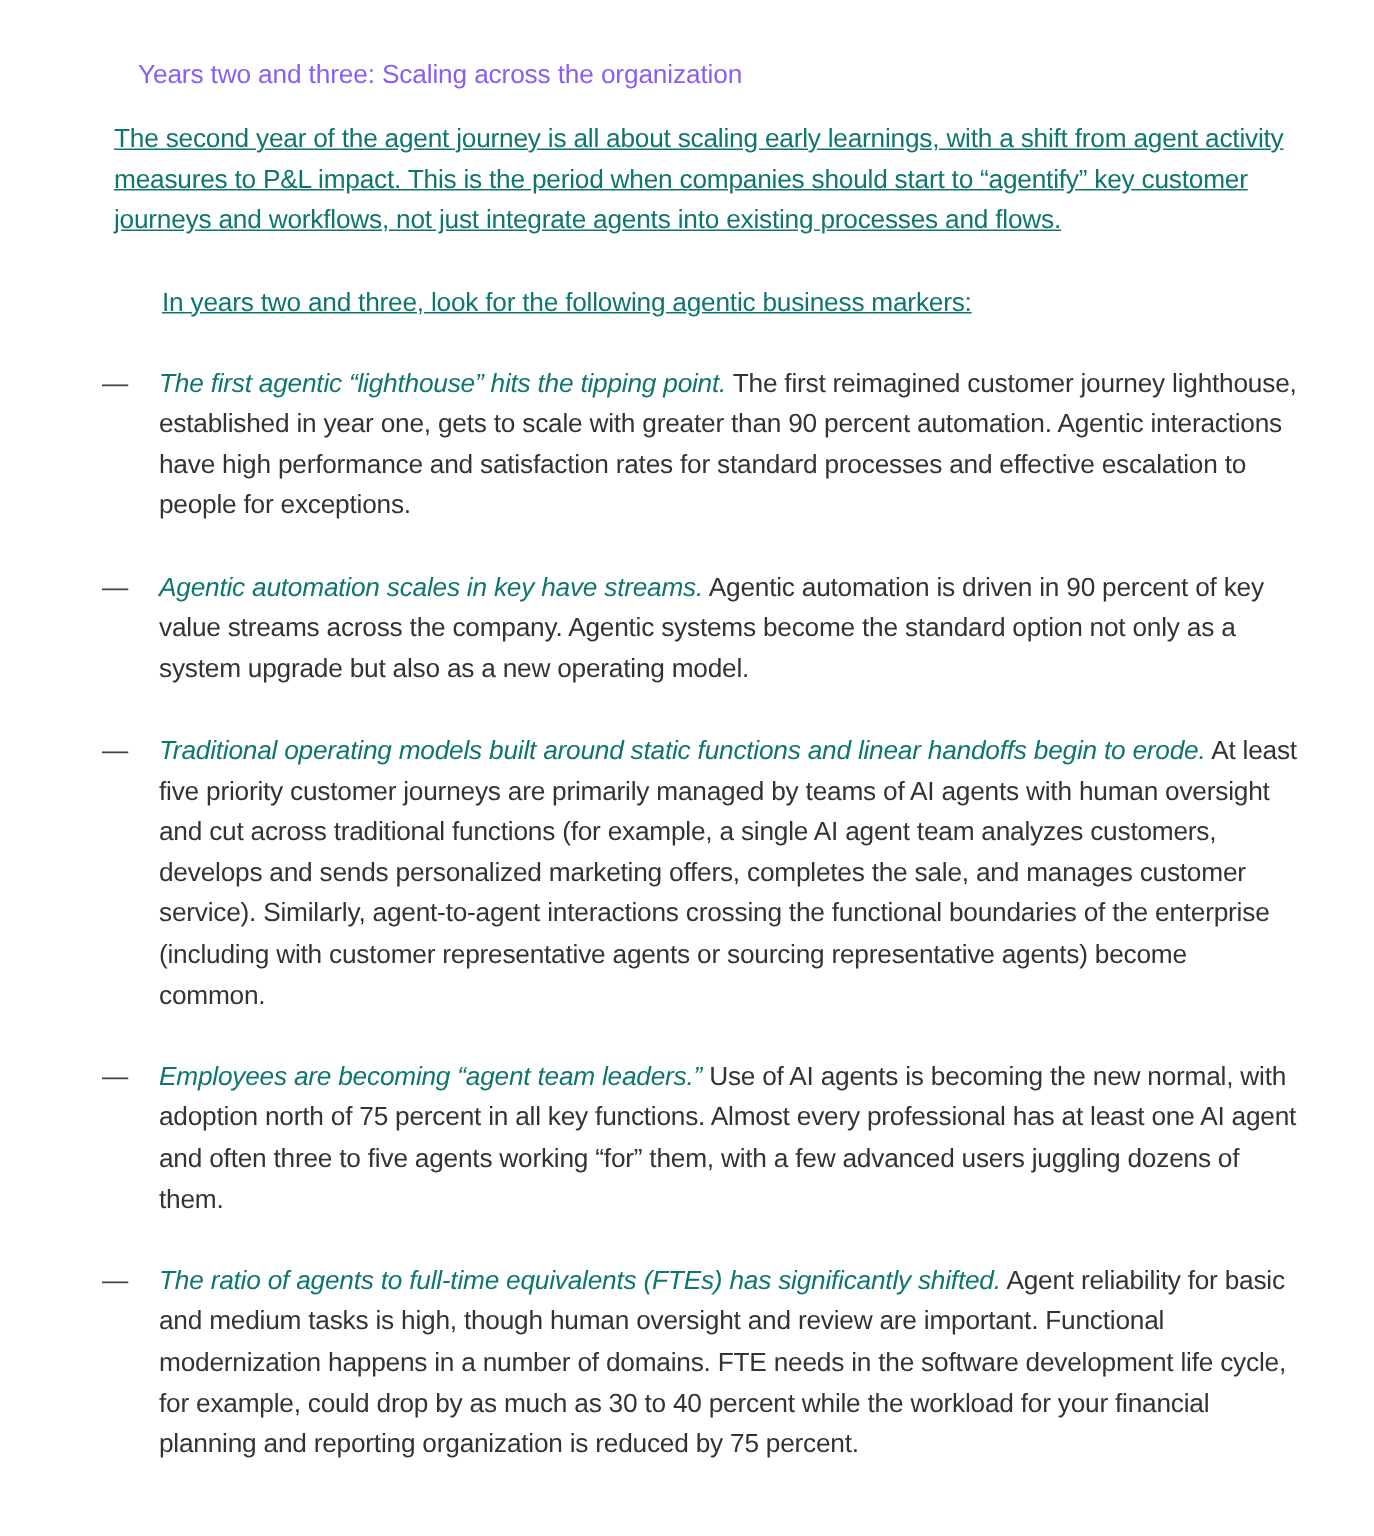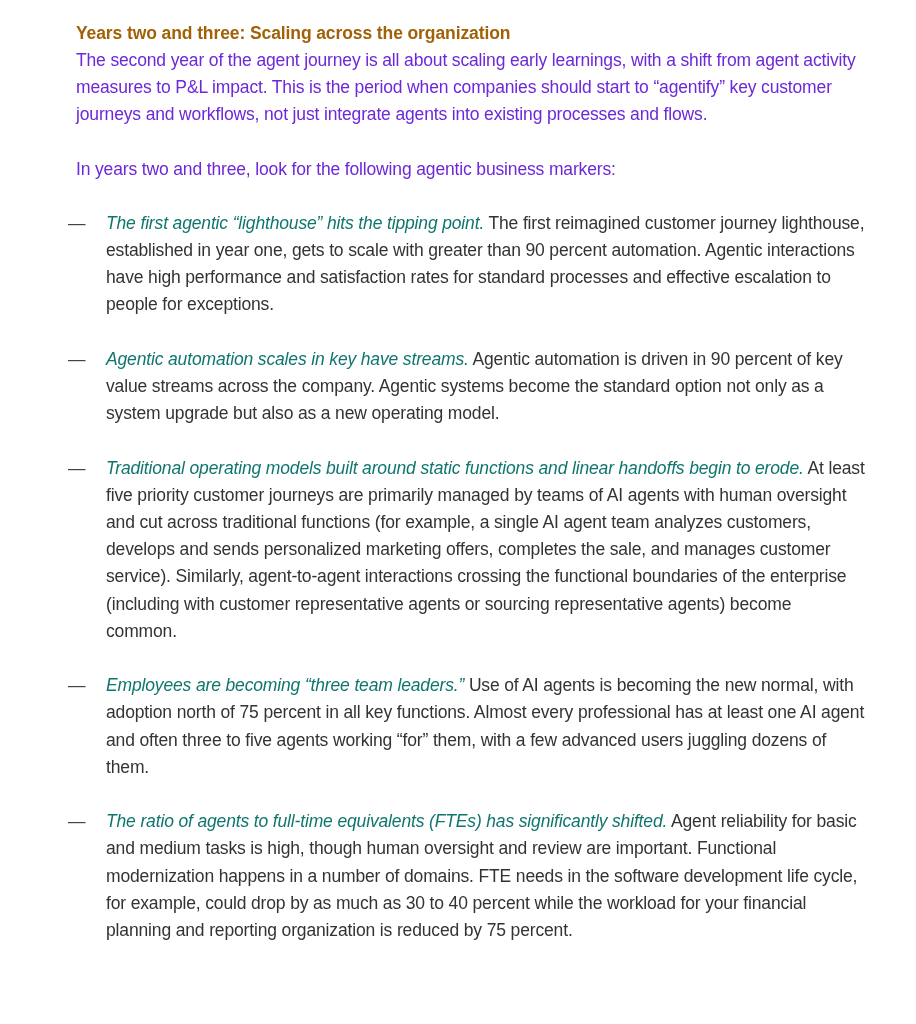--- a/index.html
+++ b/index.html
@@ -16,35 +16,37 @@
       color: #2b2b2b;
     }
     .page {
       position: absolute;
       left: 76px;
       top: 20px;
       width: 790px;
     }
     .section-heading {
       font-size: 17.5px;
-      font-weight: bold;
-      color: #a16207;
+      font-weight: normal;
+      color: #8b5cf6;
       line-height: 27px;
-      margin: 0;
+      margin: 16px;
       letter-spacing: -0.1px;
     }
     .para {
       font-size: 17.5px;
       line-height: 27.2px;
       margin: 0;
-      color: #6d28d9;
+      color: #0f766e;
       letter-spacing: -0.15px;
+      text-decoration: underline;
     }
     .intro {
       margin-top: 27px;
+      margin-left: 32px;
     }
     .markers {
       list-style: none;
       margin: 27px 0 0 -8px;
       padding: 0;
     }
     .marker {
       position: relative;
       padding-left: 38px;
       font-size: 17.5px;
@@ -82,20 +84,20 @@
     <li class="marker">
       <span class="dash">—</span>
       <span class="lead">Agentic automation scales in key have streams.</span><span> Agentic automation is driven in 90 percent of key value streams across the company. Agentic systems become the standard option not only as a system upgrade but also as a new operating model.</span>
     </li>
     <li class="marker">
       <span class="dash">—</span>
       <span class="lead">Traditional operating models built around static functions and linear handoffs begin to erode.</span><span> At least five priority customer journeys are primarily managed by teams of AI agents with human oversight and cut across traditional functions (for example, a single AI agent team analyzes customers, develops and sends personalized marketing offers, completes the sale, and manages customer service). Similarly, agent-to-agent interactions crossing the functional boundaries of the enterprise (including with customer representative agents or sourcing representative agents) become common.</span>
     </li>
     <li class="marker">
       <span class="dash">—</span>
-      <span class="lead">Employees are becoming “three team leaders.”</span><span> Use of AI agents is becoming the new normal, with adoption north of 75 percent in all key functions. Almost every professional has at least one AI agent and often three to five agents working “for” them, with a few advanced users juggling dozens of them.</span>
+      <span class="lead">Employees are becoming “agent team leaders.”</span><span> Use of AI agents is becoming the new normal, with adoption north of 75 percent in all key functions. Almost every professional has at least one AI agent and often three to five agents working “for” them, with a few advanced users juggling dozens of them.</span>
     </li>
     <li class="marker">
       <span class="dash">—</span>
       <span class="lead">The ratio of agents to full-time equivalents (FTEs) has significantly shifted.</span><span> Agent reliability for basic and medium tasks is high, though human oversight and review are important. Functional modernization happens in a number of domains. FTE needs in the software development life cycle, for example, could drop by as much as 30 to 40 percent while the workload for your financial planning and reporting organization is reduced by 75 percent.</span>
     </li>
   </ul>
 </div>
 
 </body></html>

